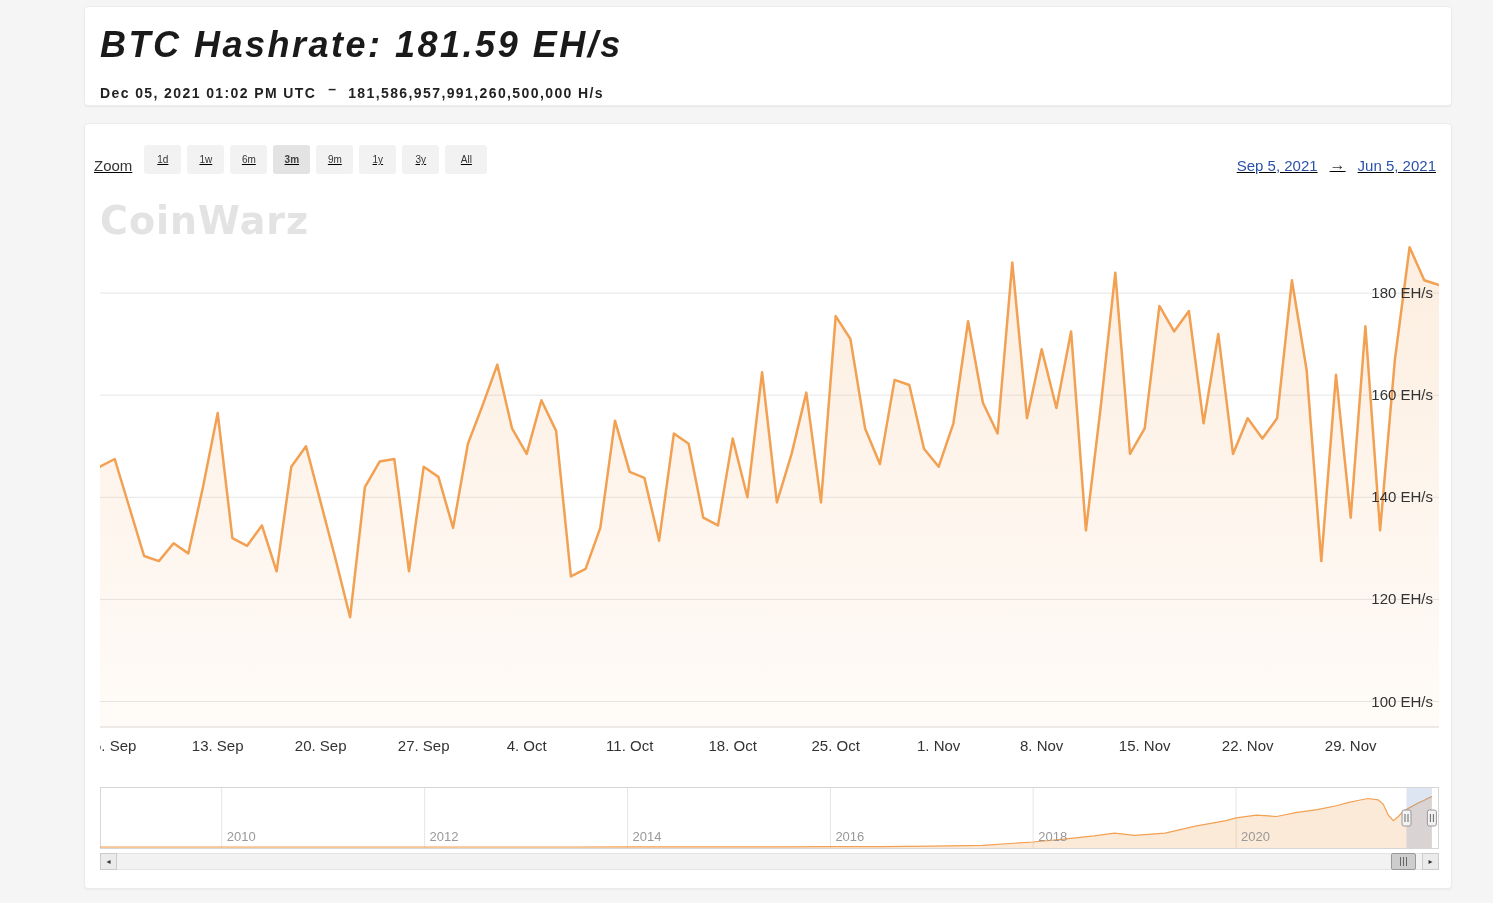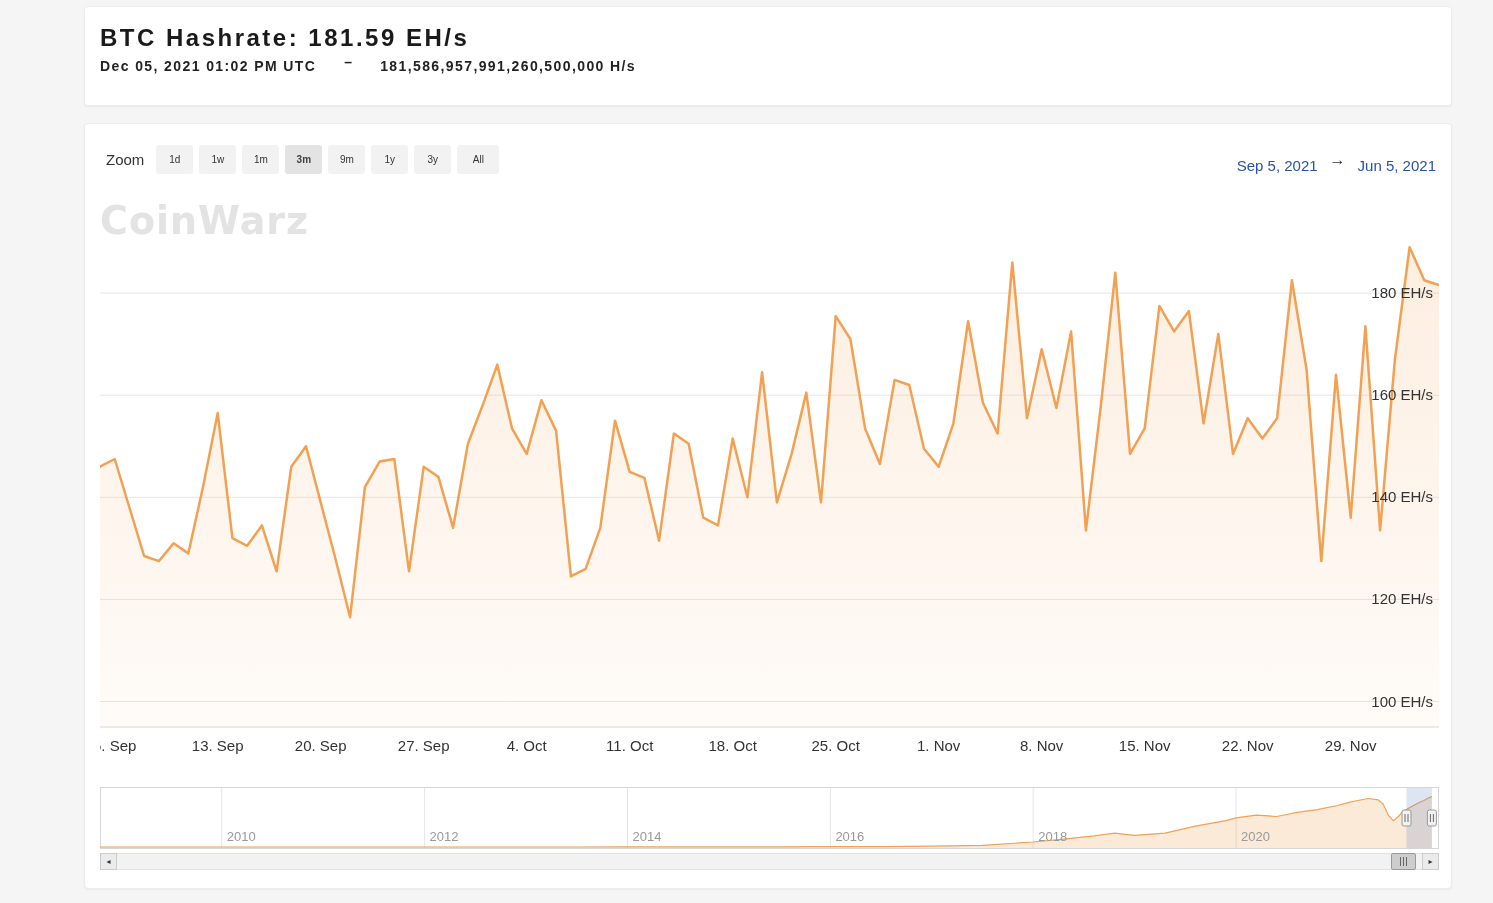--- a/index.html
+++ b/index.html
@@ -1,26 +1,26 @@
 <!DOCTYPE html>
 <html><head>
 <meta charset="utf-8">
 <style>
   * { margin:0; padding:0; box-sizing:border-box; }
   html,body { background:#f5f5f5; }
   body { font-family:"Liberation Sans","DejaVu Sans",sans-serif; }
   .page { position:relative; width:1493px; height:903px; background:#f5f5f5; overflow:hidden; }
   .card { position:absolute; left:84px; width:1368px; background:#ffffff; border:1px solid #ececec; border-radius:4px; box-shadow:0 1px 2px rgba(0,0,0,.05); }
   .header-card { top:6px; height:100px; padding:17px 16px 0 15px; }
-  .page-title { font-size:24px; font-weight:700; letter-spacing:2.5px; color:#1a1a1a; }
-  .sub-row { margin-top:6px; display:flex; align-items:center; gap:28px; }
+  .page-title { font-size:36px; font-weight:700; letter-spacing:2.5px; color:#1a1a1a;font-style:italic; }
+  .sub-row { margin-top:19px; display:flex; align-items:center; gap:12px; }
   .sub-ts,.sub-hash { font-size:14px; font-weight:700; letter-spacing:1.4px; color:#222; }
   .sub-dash { font-size:14px; font-weight:700; color:#222; transform:translateY(-4px); }
   .chart-card { top:123px; height:766px; }
-  .toolbar { position:absolute; top:21px; left:21px; right:15px; display:flex; align-items:center; }
+  .toolbar { position:absolute; top:21px; left:9px; right:15px; display:flex; align-items:flex-end;text-decoration:underline; }
   .zoom-label { font-size:15px; color:#333; margin-right:12px; }
   .zoom-btn { font-family:inherit; font-size:10px; color:#333; background:#f2f2f2; border:none; border-radius:3px; padding:9px 0; width:37px; margin-right:6px; cursor:pointer; text-align:center; }
   .zoom-btn.wide { width:42px; }
   .zoom-btn.selected { background:#e3e3e3; color:#404040; font-weight:700; }
   .toolbar-spacer { flex:1; }
   .range-date { font-size:15px; color:#2a52a8; cursor:pointer;margin-top:11px; }
   .range-arrow { font-size:16px; color:#333; margin:0 12px; }
   .watermark { position:absolute; top:74px; left:15px; font-size:38px; font-weight:800; letter-spacing:1px; color:#e3e3e3; font-family:"DejaVu Sans",sans-serif; transform:scaleY(1.05); user-select:none; }
   .main-chart { position:absolute; top:67px; left:15px; }
   .nav-chart  { position:absolute; top:663px; left:15px; }
@@ -44,21 +44,21 @@
       <span class="sub-hash">181,586,957,991,260,500,000 H/s</span>
     </div>
   </div>
 
   <div class="card chart-card">
 
     <div class="toolbar">
       <span class="zoom-label">Zoom</span>
       <button class="zoom-btn">1d</button>
       <button class="zoom-btn">1w</button>
-      <button class="zoom-btn">1m</button>
+      <button class="zoom-btn">6m</button>
       <button class="zoom-btn selected">3m</button>
       <button class="zoom-btn">9m</button>
       <button class="zoom-btn">1y</button>
       <button class="zoom-btn">3y</button>
       <button class="zoom-btn wide">All</button>
       <span class="toolbar-spacer"></span>
       <span class="range-date">Sep 5, 2021</span>
       <span class="range-arrow">→</span>
       <span class="range-date">Jun 5, 2021</span>
     </div>

